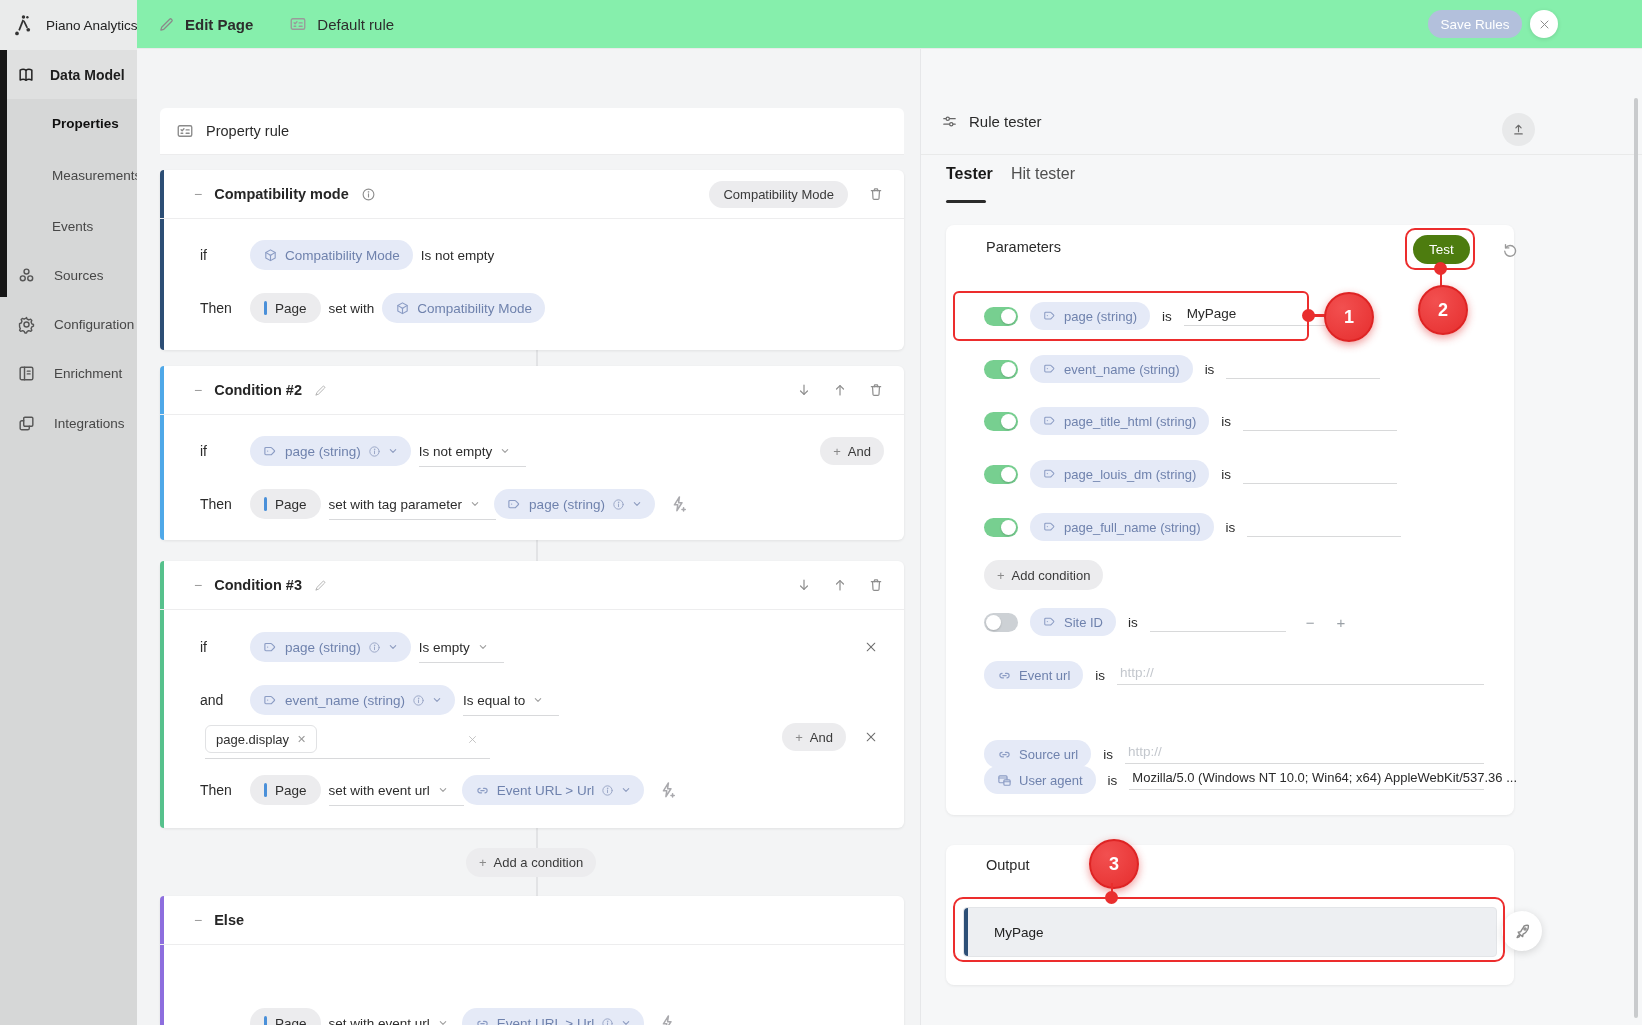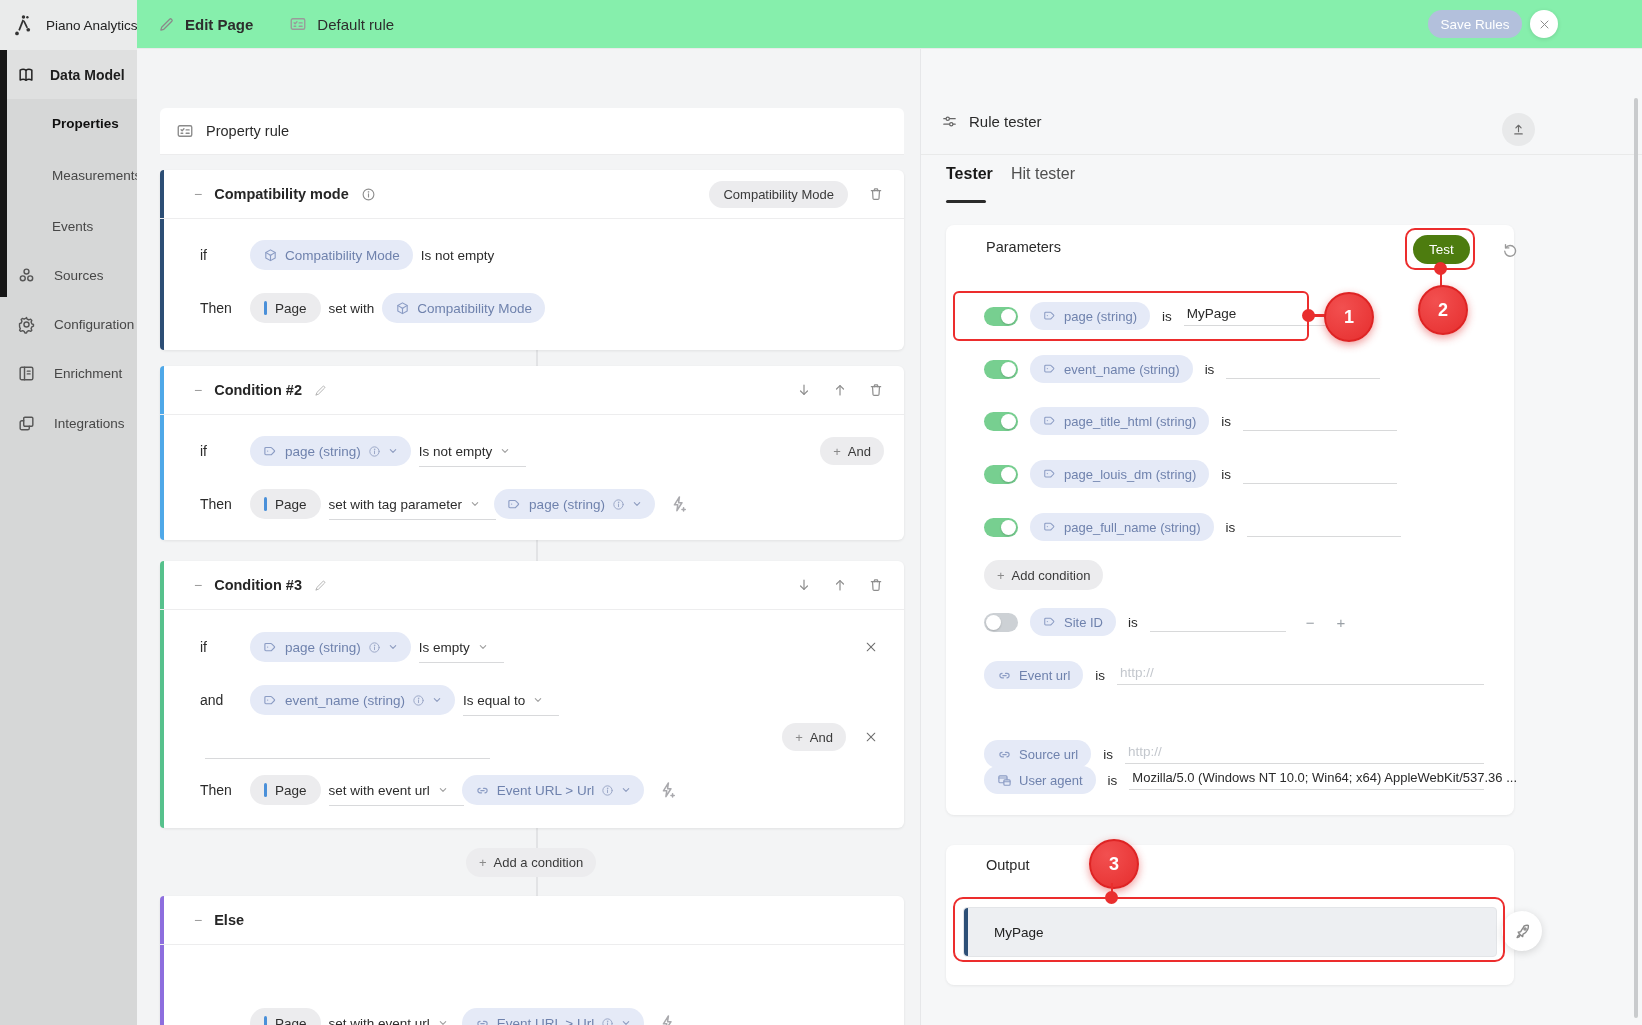--- a/index.html
+++ b/index.html
@@ -501,20 +501,32 @@
         </span>
         <span class="dd">
           <span class="optext">Is equal to</span>
           <span class="ic" style="width:10px;height:10px;color:#a0a0a0">
               <svg viewBox="0 0 24 24" fill="none" stroke="currentColor" stroke-width="2.6" stroke-linecap="round" stroke-linejoin="round">
                 <path d="M5.5 8.5l6.5 7 6.5-7"></path>
               </svg>
             </span>
         </span>
       </div>
+      <div class="abs" style="left:45px;top:164px;display:flex;align-items:center">
+        <span class="chip">
+          <span>page.display</span>
+          <span class="cx">✕</span>
+        </span>
+        <span class="ic" style="width:11px;height:11px;color:#b8b8b8;margin-left:150px">
+            <svg viewBox="0 0 24 24" fill="none" stroke="currentColor" stroke-width="1.8" stroke-linecap="round" stroke-linejoin="round">
+              <path d="M5.5 5.5l13 13"></path>
+              <path d="M18.5 5.5l-13 13"></path>
+            </svg>
+          </span>
+      </div>
       <div class="abs" style="left:45px;top:197px;width:285px;border-bottom:1px solid #d8d9db"></div>
       <div class="abs" style="right:58px;top:162px">
         <span class="gbtn">
           <span class="plus">+</span>
             <span>And</span>
         </span>
       </div>
       <span class="ic xicon abs" style="width:14px;height:14px;right:26px;top:169px">
           <svg viewBox="0 0 24 24" fill="none" stroke="currentColor" stroke-width="1.8" stroke-linecap="round" stroke-linejoin="round">
             <path d="M5.5 5.5l13 13"></path>

